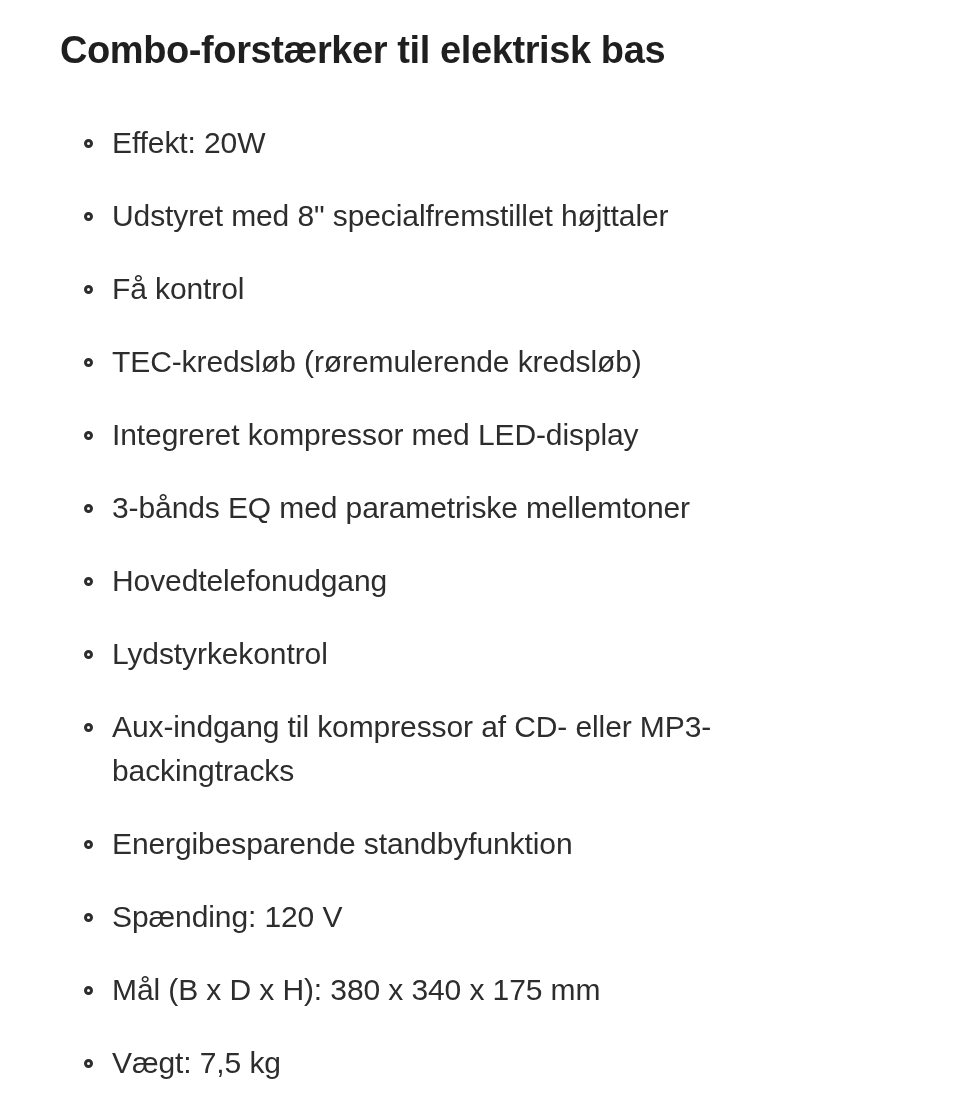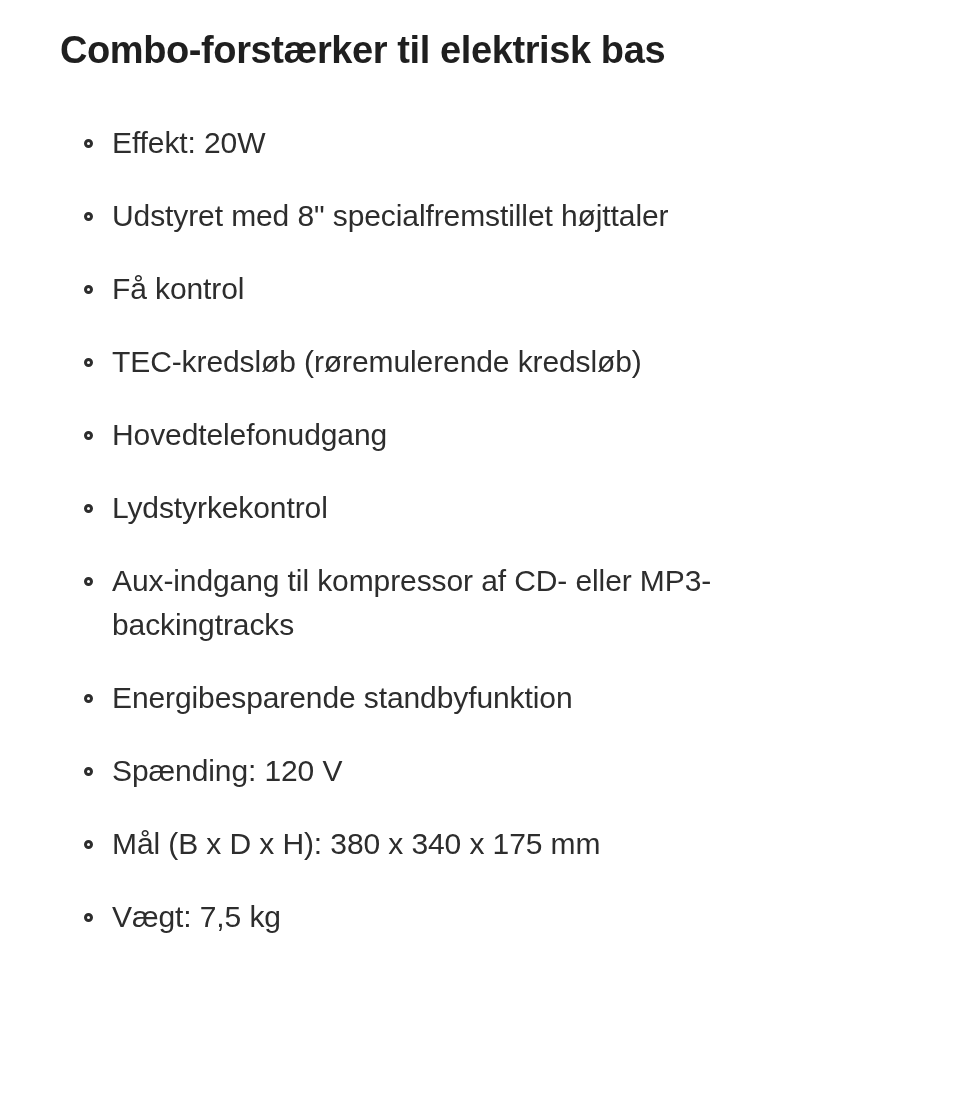--- a/index.html
+++ b/index.html
@@ -109,21 +109,29 @@
     <li class="spec-item">
       <span class="bullet"></span>
       <span class="item-text">Få kontrol</span>
     </li>
 
     <li class="spec-item">
       <span class="bullet"></span>
       <span class="item-text">TEC-kredsløb (røremulerende kredsløb)</span>
     </li>
 
+    <li class="spec-item">
+      <span class="bullet"></span>
+      <span class="item-text">Integreret kompressor med LED-display</span>
+    </li>
 
+    <li class="spec-item">
+      <span class="bullet"></span>
+      <span class="item-text">3-bånds EQ med parametriske mellemtoner</span>
+    </li>
 
     <li class="spec-item">
       <span class="bullet"></span>
       <span class="item-text">Hovedtelefonudgang</span>
     </li>
 
     <li class="spec-item">
       <span class="bullet"></span>
       <span class="item-text">Lydstyrkekontrol</span>
     </li>

